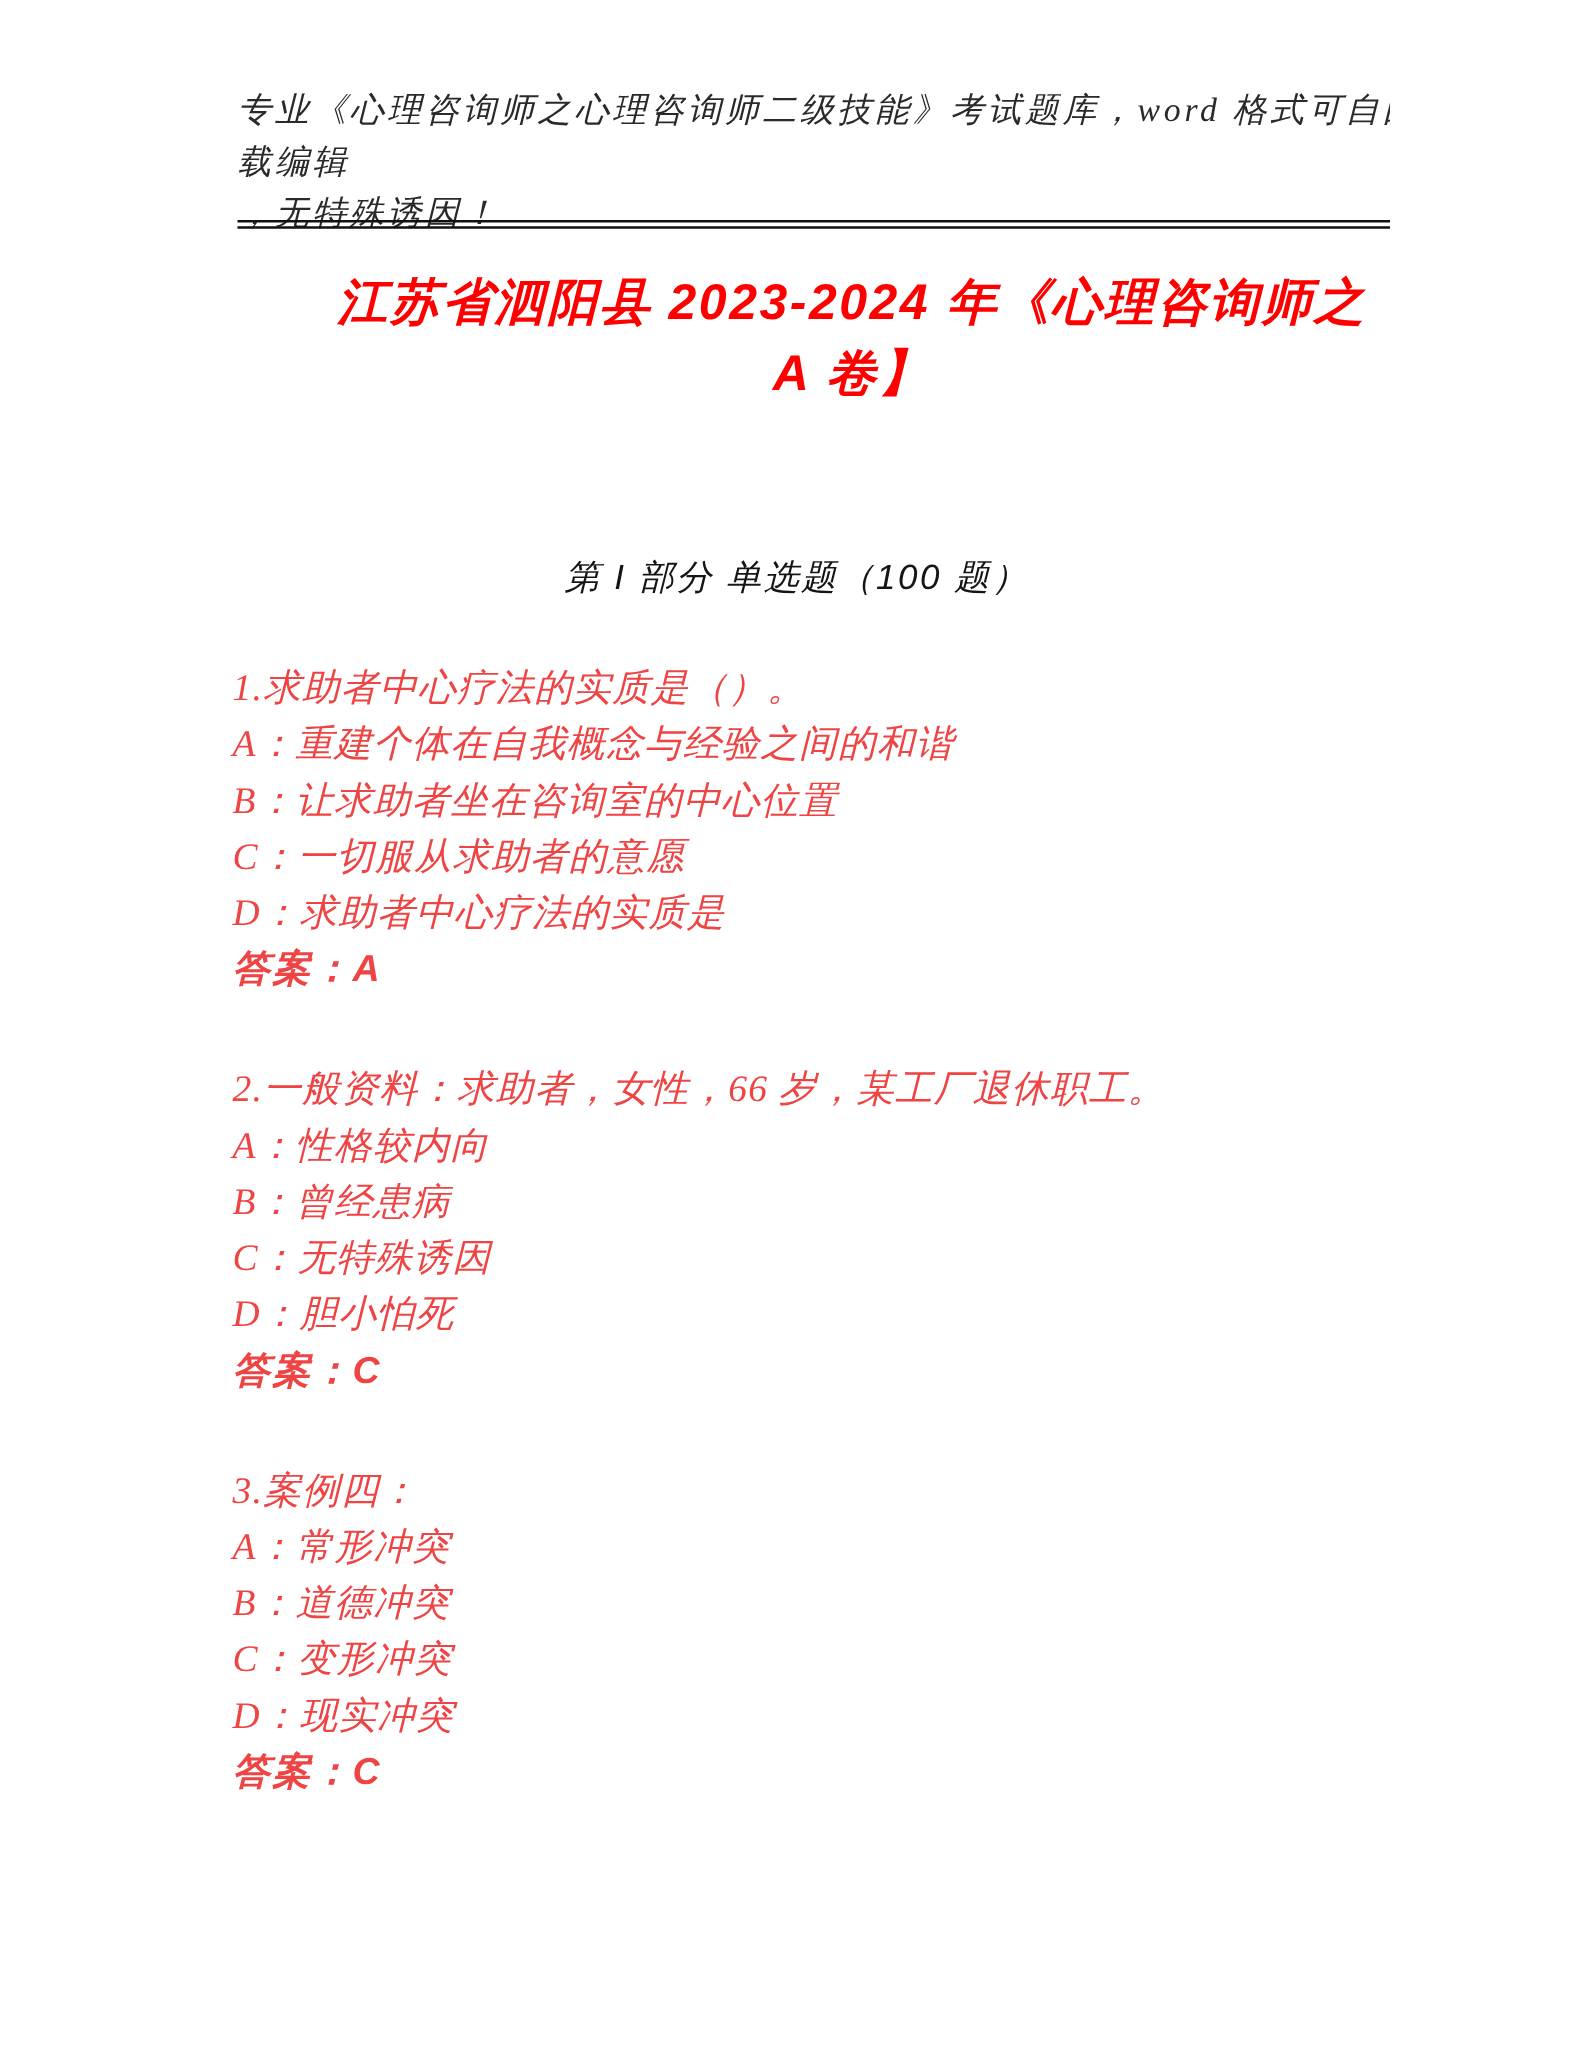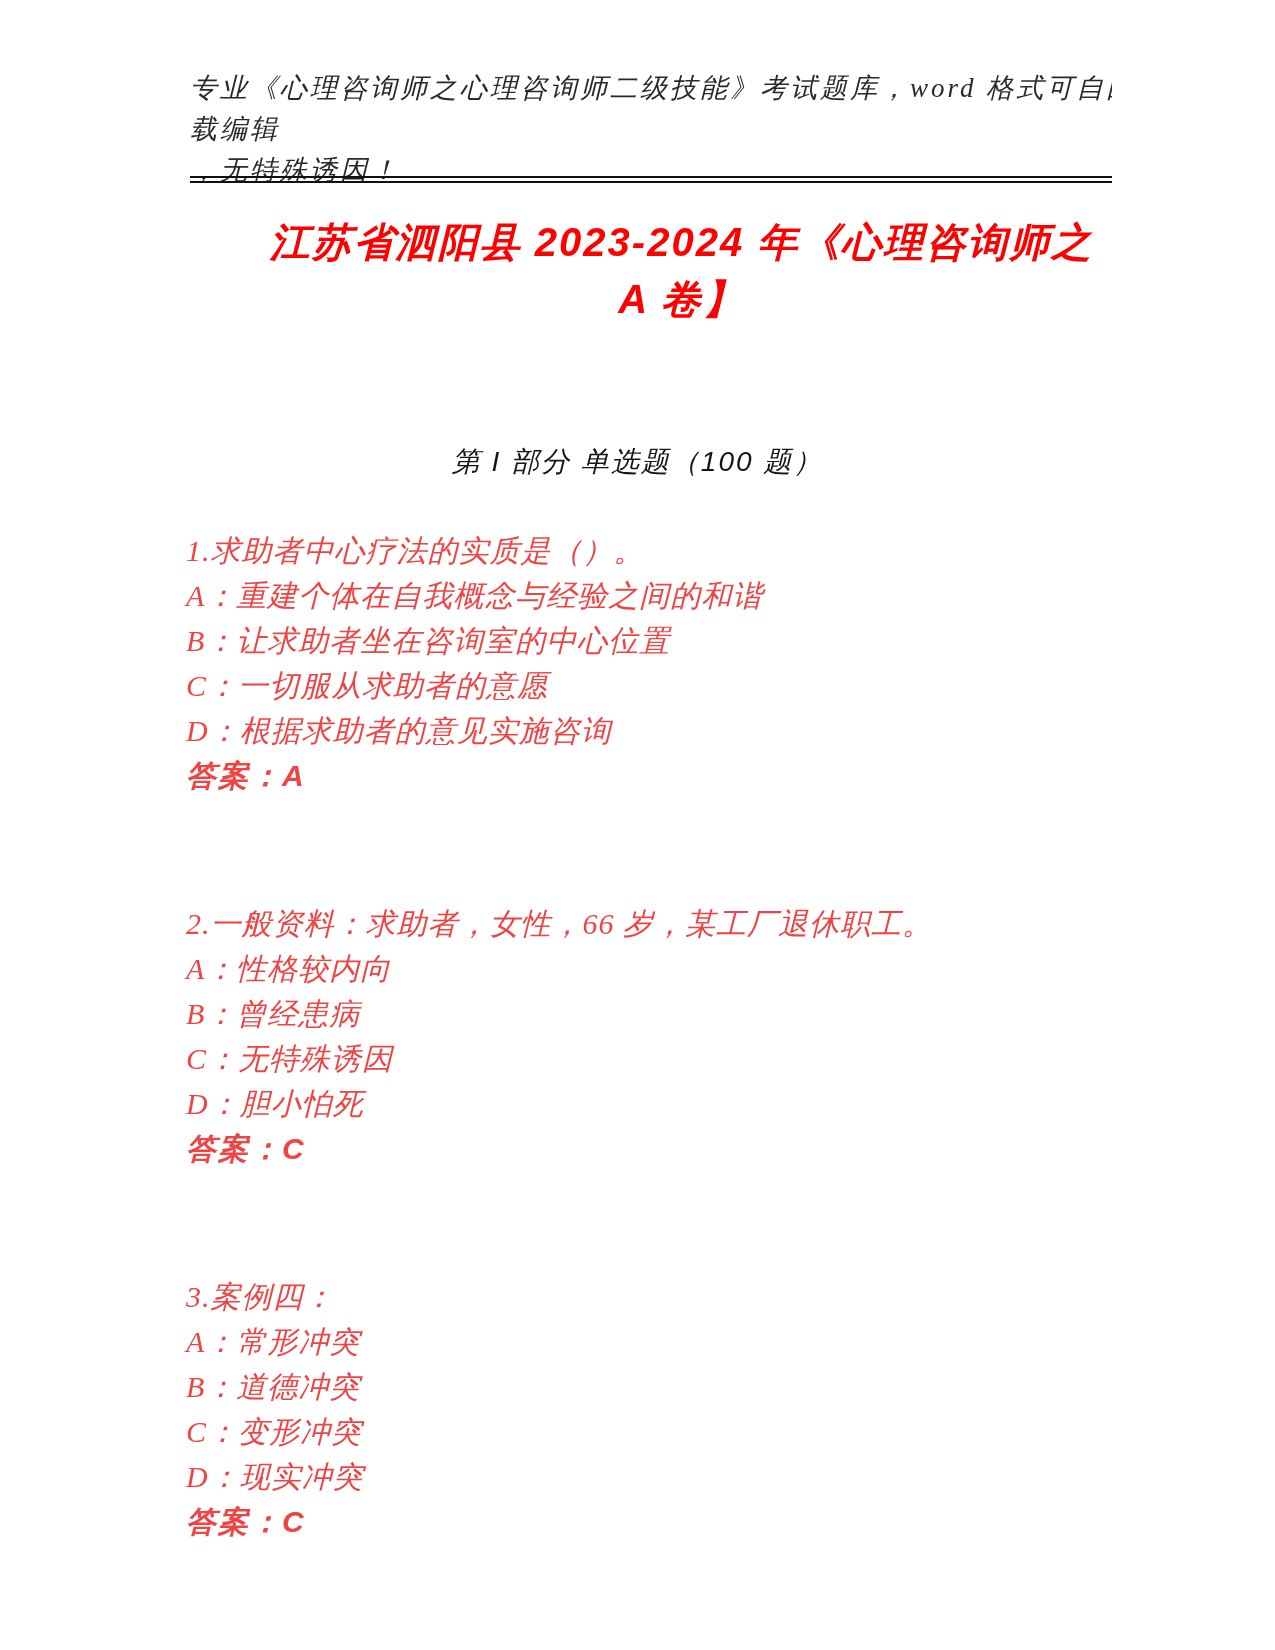--- a/index.html
+++ b/index.html
@@ -61,21 +61,21 @@
     letter-spacing: 2px;
     color: #151515;
   }
   .questions {
     position: absolute;
     top: 528px;
     left: 186px;
     width: 1010px;
   }
   .question-block + .question-block {
-    margin-top: 103px;
+    margin-top: 51px;
   }
   .q-line {
     height: 45px;
     line-height: 45px;
     font-size: 30px;
     letter-spacing: 1px;
     white-space: nowrap;
     color: #ef4444;
   }
   .answer-line {
@@ -104,21 +104,21 @@
 
   <div class="section-heading">第 I 部分 单选题（100 题）</div>
 
   <div class="questions">
 
     <div class="question-block">
       <div class="q-line question-text">1.求助者中心疗法的实质是（）。</div>
       <div class="q-line option-line">A：重建个体在自我概念与经验之间的和谐</div>
       <div class="q-line option-line">B：让求助者坐在咨询室的中心位置</div>
       <div class="q-line option-line">C：一切服从求助者的意愿</div>
-      <div class="q-line option-line">D：根据求助者的意见实施咨询</div>
+      <div class="q-line option-line">D：求助者中心疗法的实质是</div>
       <div class="q-line answer-line">答案：A</div>
     </div>
 
     <div class="question-block">
       <div class="q-line question-text">2.一般资料：求助者，女性，66 岁，某工厂退休职工。</div>
       <div class="q-line option-line">A：性格较内向</div>
       <div class="q-line option-line">B：曾经患病</div>
       <div class="q-line option-line">C：无特殊诱因</div>
       <div class="q-line option-line">D：胆小怕死</div>
       <div class="q-line answer-line">答案：C</div>

